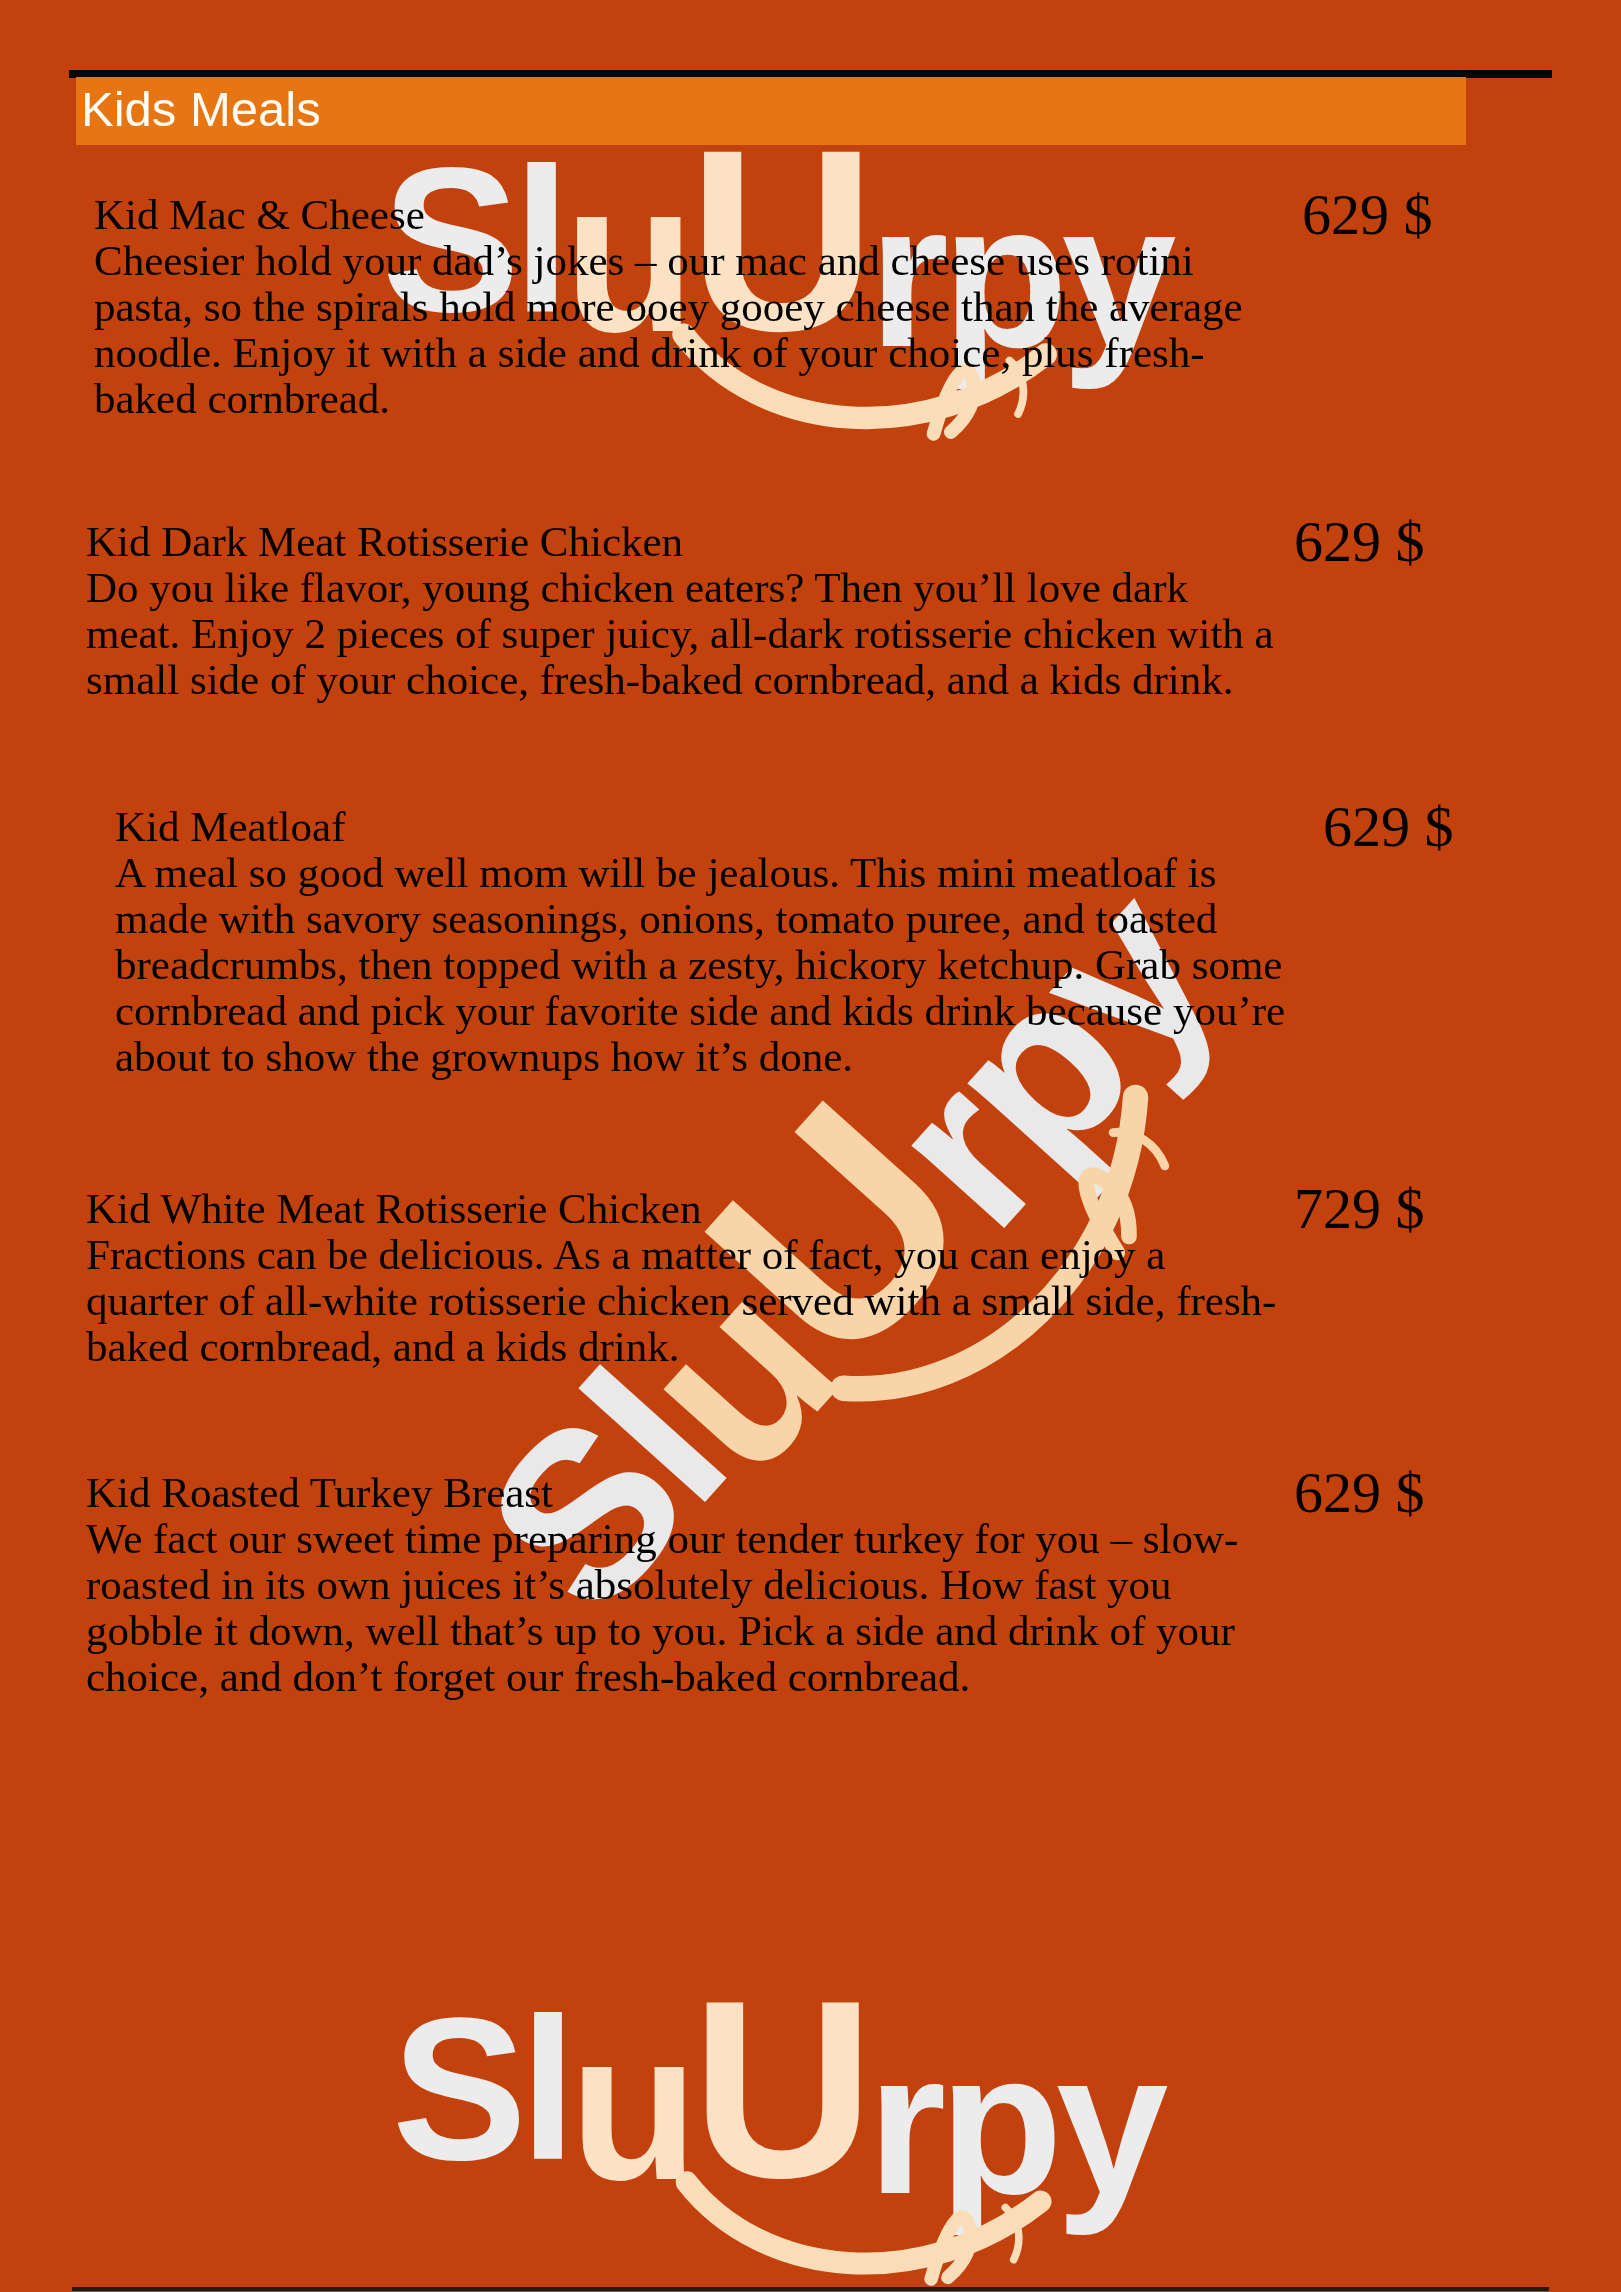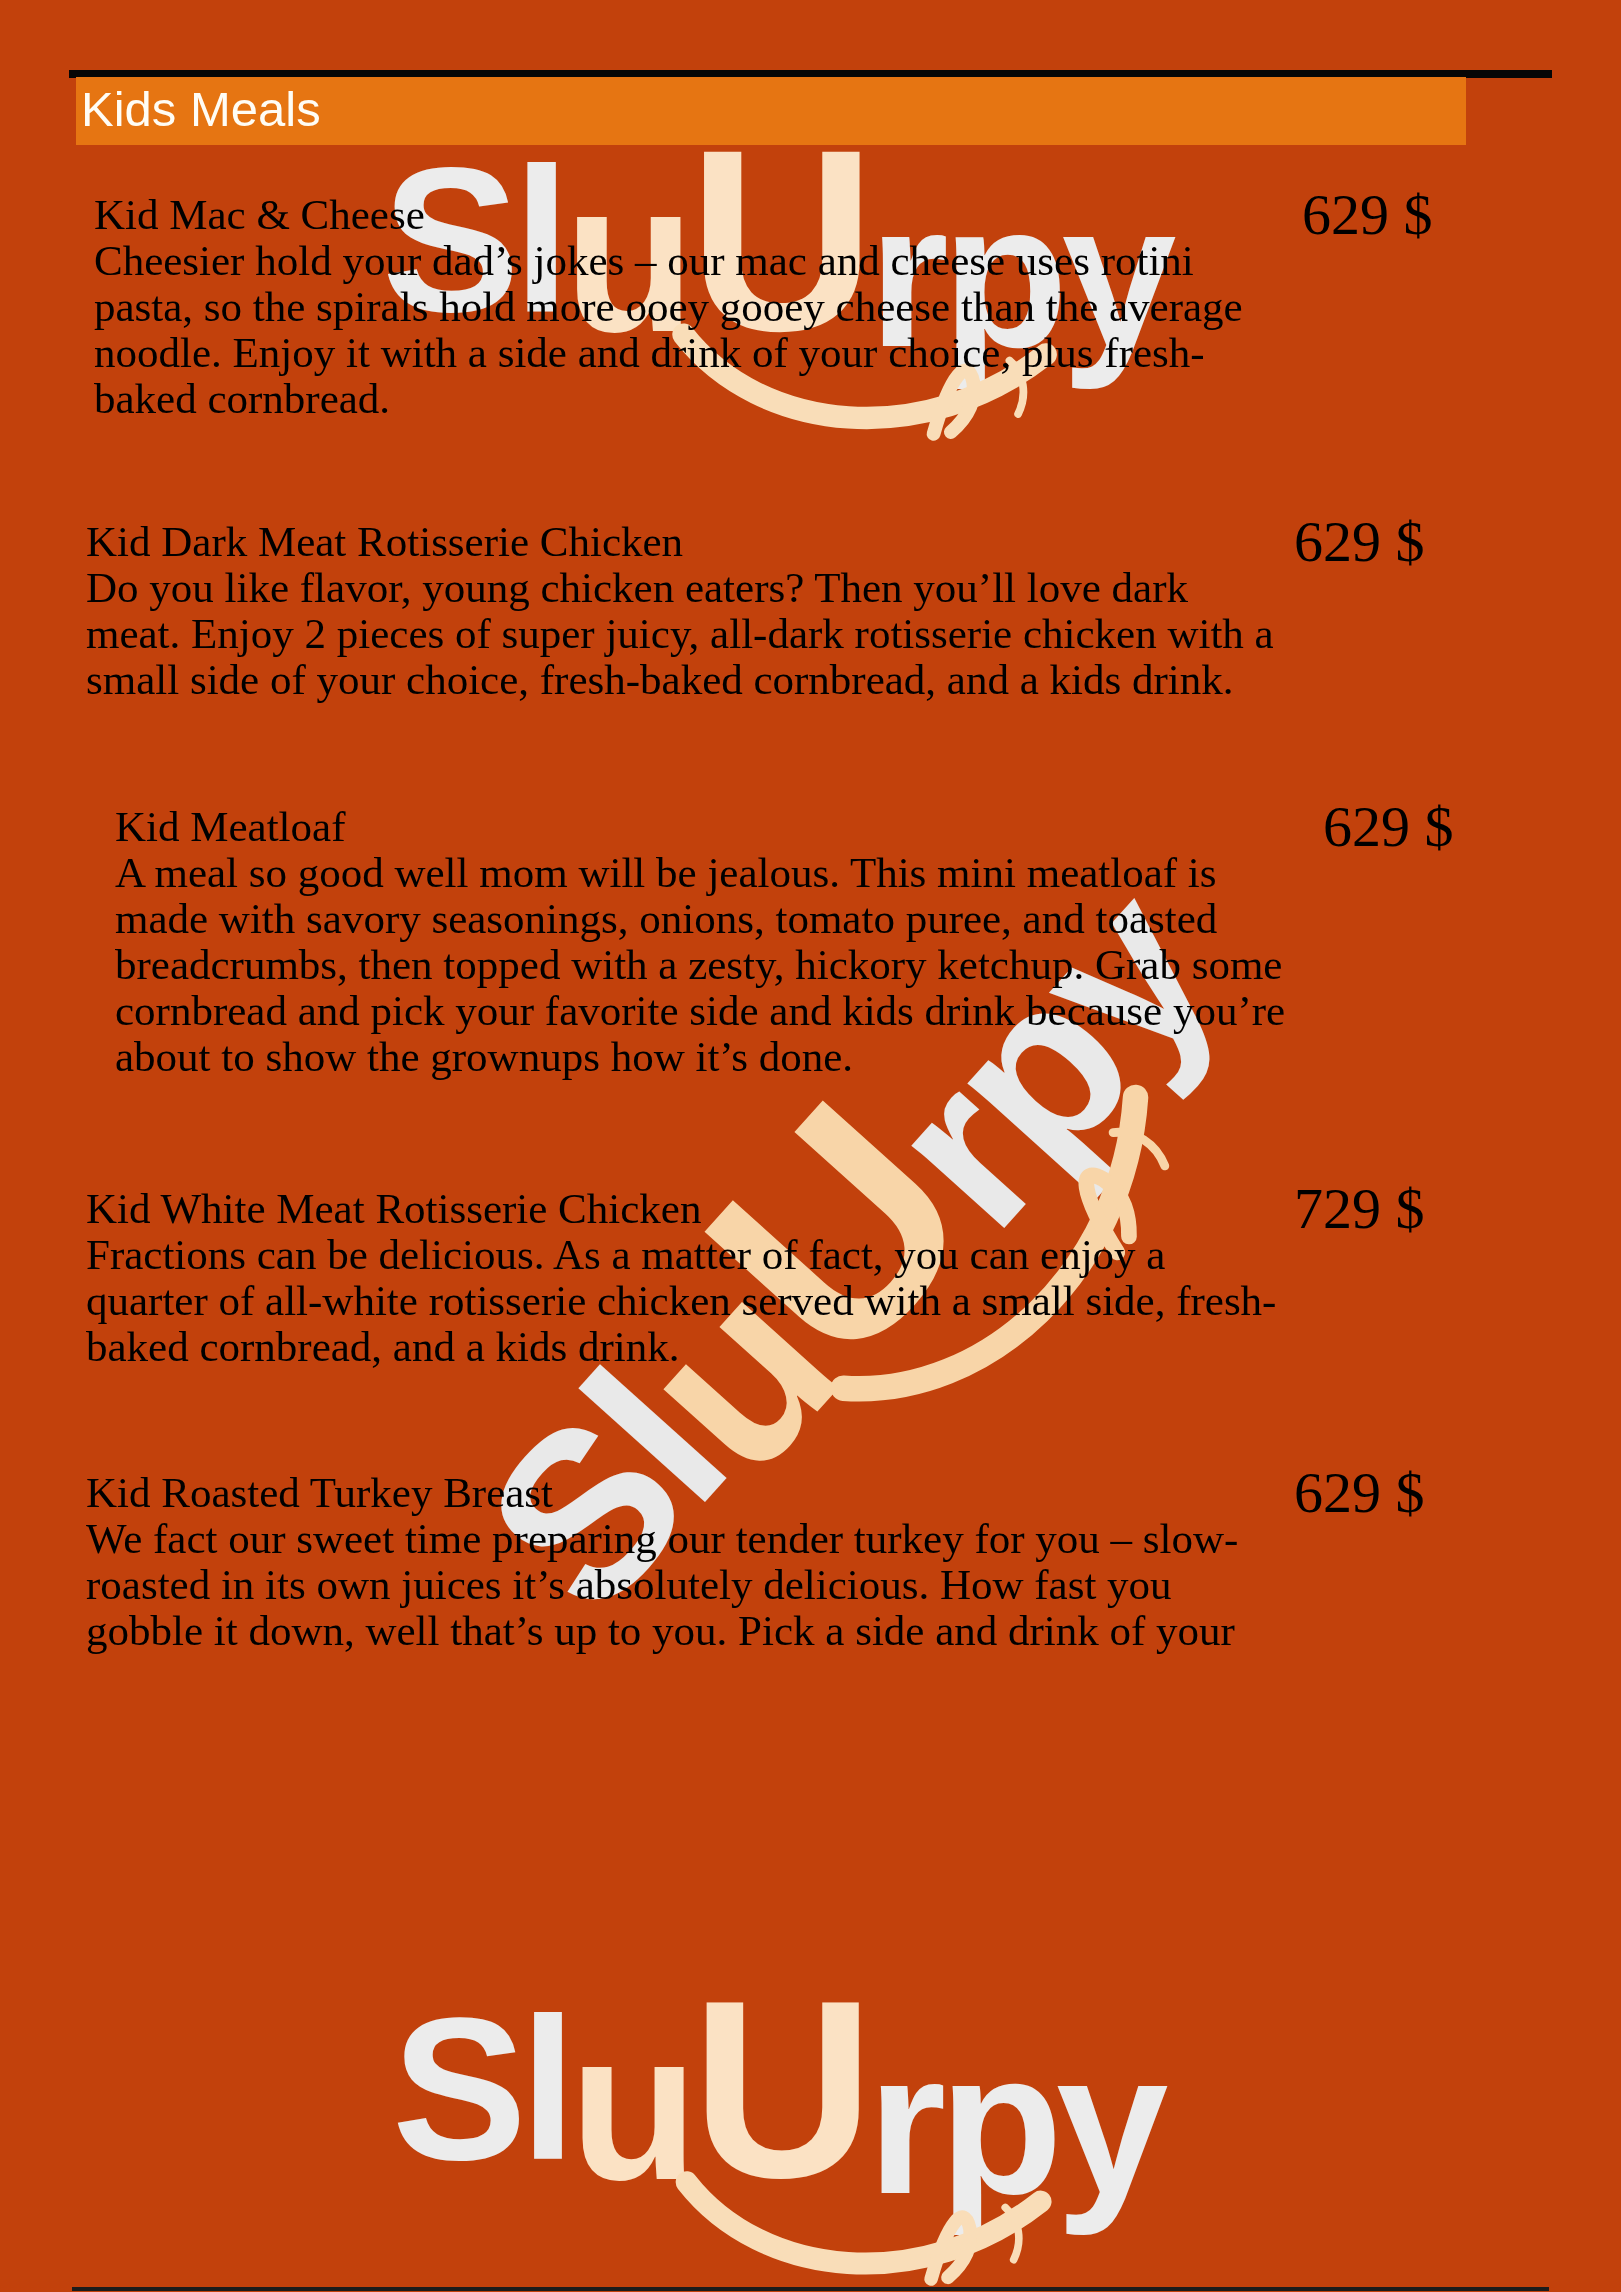--- a/index.html
+++ b/index.html
@@ -148,18 +148,19 @@
   </div>
 
   <div class="menu-item" id="item-5">
     <div class="item-head">
       <span class="item-name">Kid Roasted Turkey Breast</span>
       <span class="item-price">629 $</span>
     </div>
     <div class="desc-line">We fact our sweet time preparing our tender turkey for you – slow-</div>
     <div class="desc-line">roasted in its own juices it’s absolutely delicious. How fast you</div>
     <div class="desc-line">gobble it down, well that’s up to you. Pick a side and drink of your</div>
+    <div class="desc-line">choice, and don’t forget our fresh-baked cornbread.</div>
   </div>
 
   <div class="bottom-rule"></div>
 
 </div>
 
 
 </body></html>

